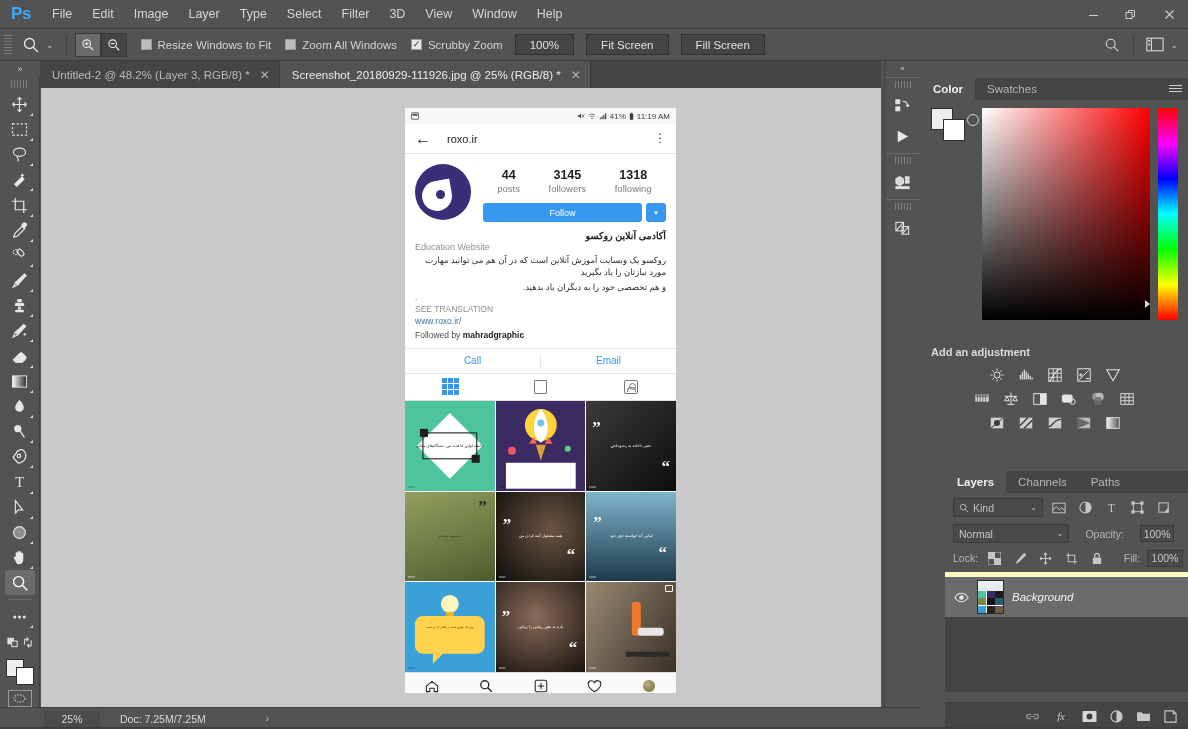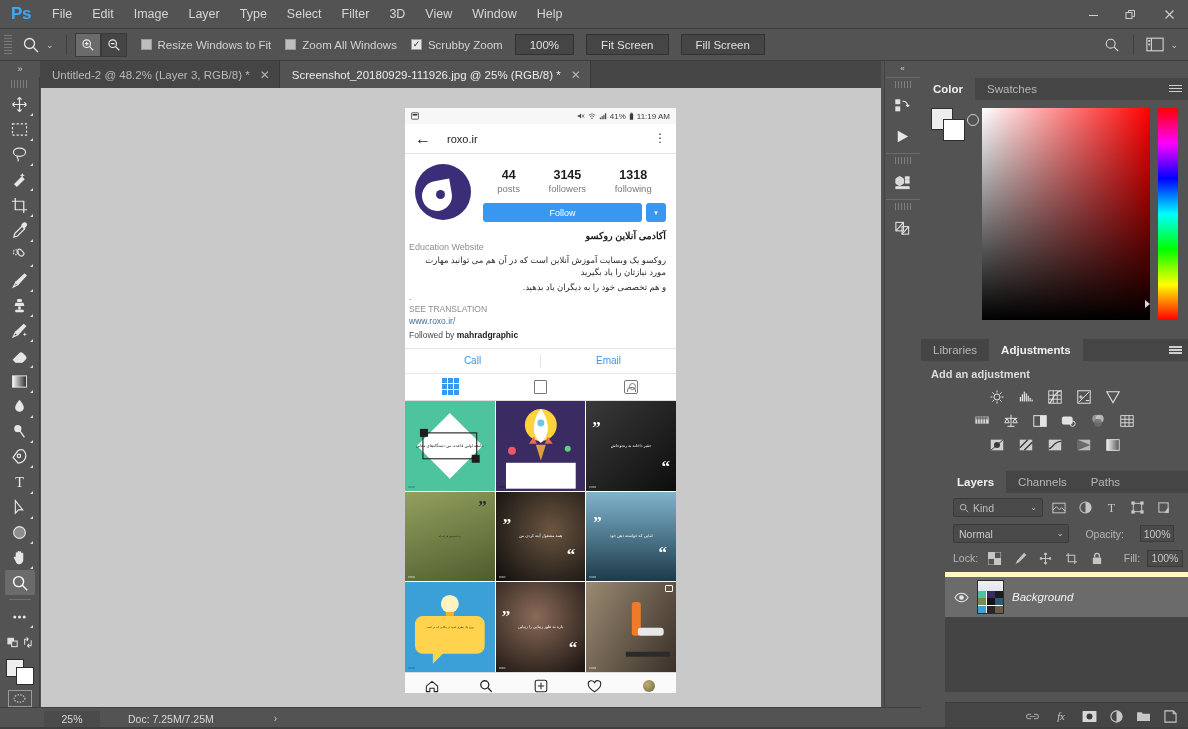--- a/index.html
+++ b/index.html
@@ -150,21 +150,21 @@
   .follow-row { display: flex; margin-top: 9px; gap: 4px; }
   .follow-btn {
     flex: 1; height: 19px; background: #3897f0; border-radius: 3px;
     color: #fff; font-size: 9px; display: flex; align-items: center; justify-content: center;
   }
   .follow-caret {
     width: 20px; height: 19px; background: #3897f0; border-radius: 3px;
     color: #fff; font-size: 7px; display: flex; align-items: center; justify-content: center;
   }
   
-  .ph-bio { padding: 4px 10px 8px 4px; }
+  .ph-bio { padding: 4px 10px 8px 10px; }
   .bio-name { font-size: 9.5px; color: #1c1c1c; font-weight: bold; direction: rtl; text-align: right; }
   .bio-cat { font-size: 9px; color: #8e8e8e; margin-top: 1px; }
   .bio-text { font-size: 8.5px; color: #2b2b2b; direction: rtl; text-align: right; line-height: 1.45; margin-top: 2px; }
   .bio-dot { font-size: 8px; color: #2b2b2b; }
   .bio-trans { font-size: 8.5px; color: #8e8e8e; margin-top: 2px; }
   .bio-link { font-size: 8.5px; color: #3f729b; margin-top: 2px; }
   .bio-follow { font-size: 8.5px; color: #4a4a4a; margin-top: 4px; }
   .bio-follow b { color: #1c1c1c; }
   
   .ph-actions {
@@ -292,21 +292,21 @@
   }
   .lf-ico { color: #c8c8c8; display: flex; align-items: center; justify-content: center; }
 
   
   .statusbar {
     position: absolute; left: 0; bottom: 0; width: 921px; height: 22px;
     background: #535353; border-top: 1px solid #3f3f3f; display: flex; align-items: center;
   }
   .sb-zoom { width: 56px; text-align: center; font-size: 10.5px; color: #d9d9d9;
     background: #4b4b4b; height: 16px; line-height: 16px; margin-left: 44px; }
-  .sb-doc { margin-left: 28px; font-size: 10.5px; color: #d9d9d9; }
+  .sb-doc { margin-left: 20px; font-size: 10.5px; color: #d9d9d9; }
   .sb-caret { margin-left: 60px; font-size: 10px; color: #c4c4c4; }
   .app-bottom { position: absolute; left: 0; bottom: 0; width: 1188px; height: 2px; background: #3f3f3f; }
 </style>
 </head>
 <body>
 
 <div class="app">
 
   <div class="menubar">
     <div class="ps-logo">Ps</div>
@@ -871,27 +871,20 @@
       <div class="cp-ring"></div>
       <div class="cp-field"></div>
       <div class="cp-strip-wrap">
         <div class="cp-strip"></div>
         <span class="cp-arrow"></span>
       </div>
     </div>
   </div>
 
   <div class="rp adj-panel">
-    <div class="panel-tabs">
-      <div class="ptab">Libraries</div>
-      <div class="ptab active">Adjustments</div>
-      <div class="pmenu">
-          <span class="hamb"></span>
-        </div>
-    </div>
     <div class="adj-title">Add an adjustment</div>
     <div class="adj-rows">
       <div class="adj-row">
         <span class="adj-ico">
           <svg width="16" height="16" viewBox="0 0 18 18" fill="none" stroke="#e4e4e4" stroke-width="1.1">
               <circle cx="9" cy="9" r="3.4"></circle>
               <path d="M9 1.6v2.4M9 14v2.4M1.6 9h2.4M14 9h2.4M3.8 3.8l1.7 1.7M12.5 12.5l1.7 1.7M14.2 3.8l-1.7 1.7M5.5 12.5l-1.7 1.7"></path>
             </svg>
         </span>
         <span class="adj-ico">

